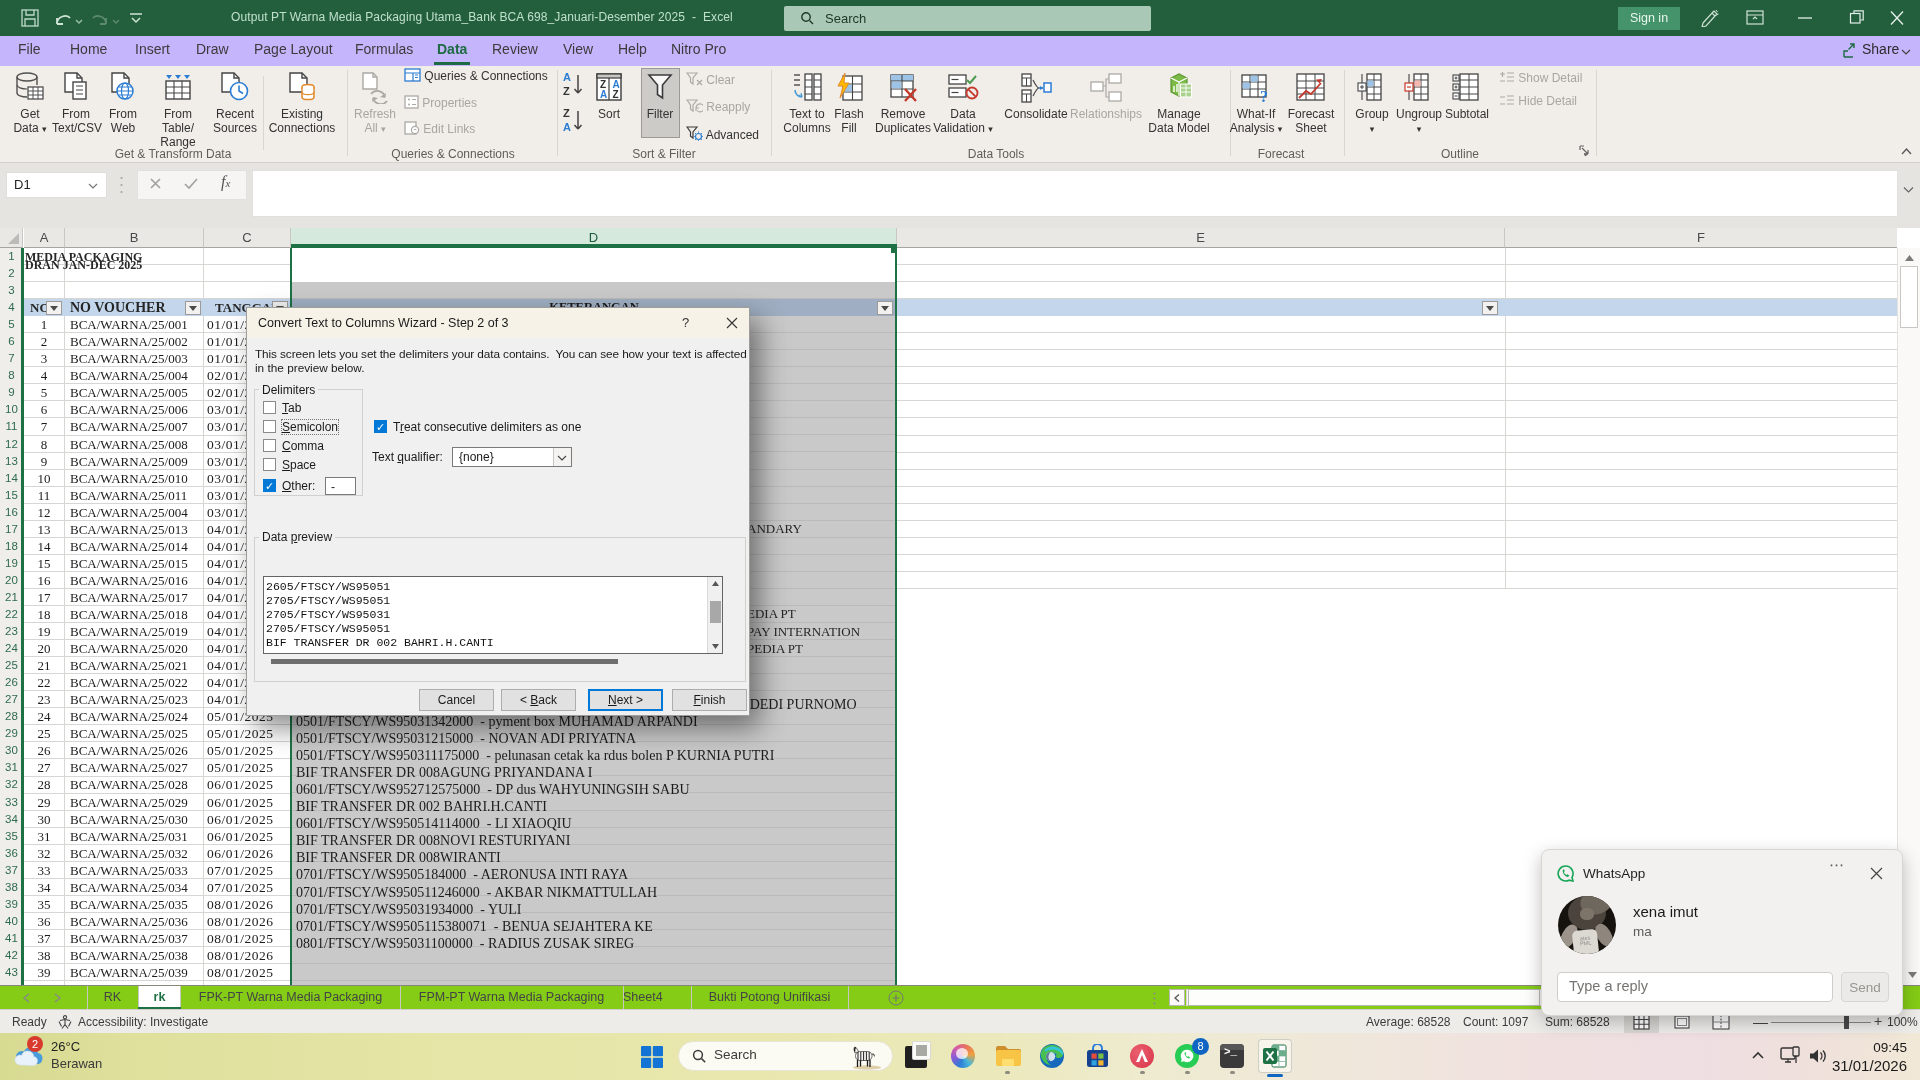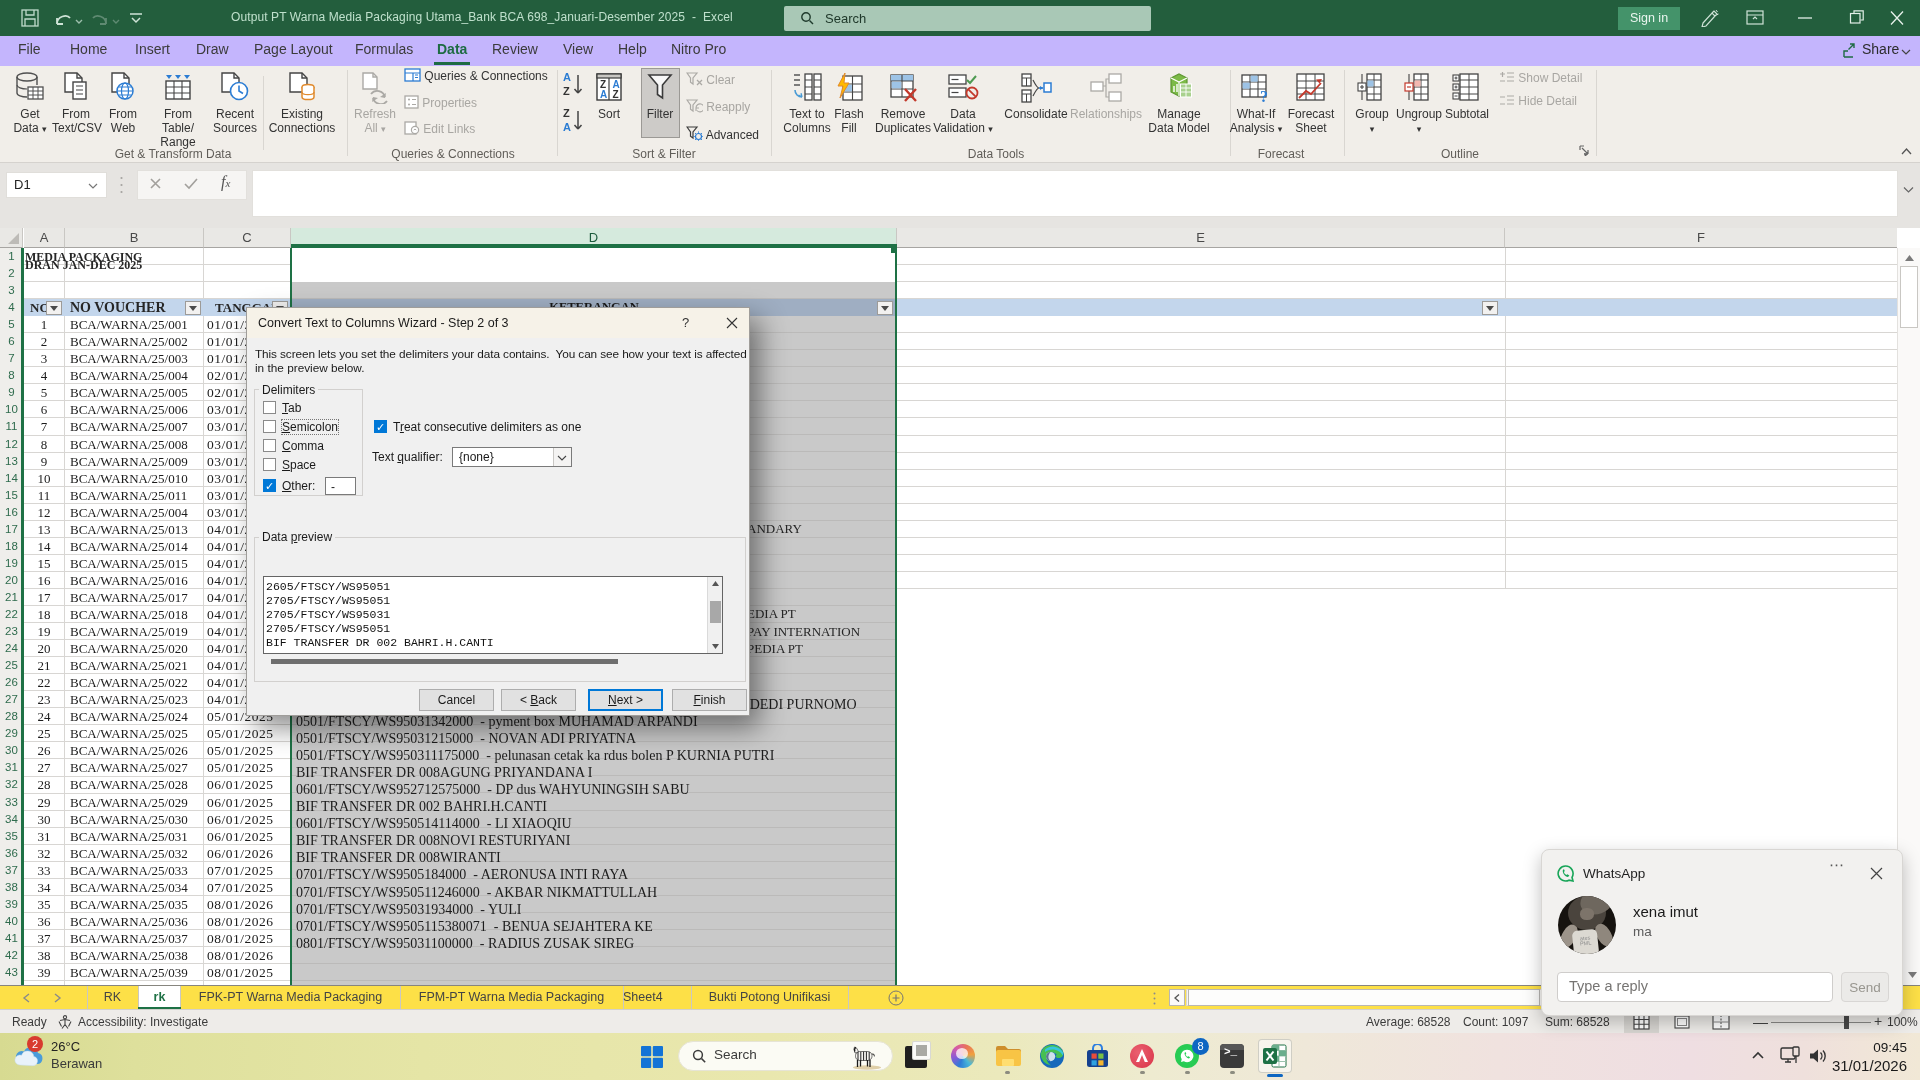--- a/index.html
+++ b/index.html
@@ -32,21 +32,21 @@
 #colD .r{font-size:inherit}
 .fbtn{position:absolute;width:16px;height:14px;background:#F2F1F0;border:1px solid #9D9B98}
 .fbtn::after{content:"";position:absolute;left:3px;top:4px;border-left:4.5px solid transparent;border-right:4.5px solid transparent;border-top:5.5px solid #4a4a4a}
 
 #dlg{left:246px;top:307px;width:504px;height:409px;background:#F0F0F0;border:1px solid #9f9d9a;box-shadow:10px 12px 26px rgba(0,0,0,.45);font-size:12px;color:#1a1a1a}
 .cb{position:absolute;width:13px;height:13px;background:#fff;border:1px solid #8a8a8a}
 .cbon{position:absolute;width:13px;height:13px;background:#0078D7;border:1px solid #0078D7;color:#fff;font-size:11px;line-height:13px;text-align:center}
 .btn{position:absolute;width:75px;height:22px;background:#E1E1E1;border:1px solid #ADADAD;text-align:center;line-height:20px;font-size:12px;color:#1a1a1a}
 u{text-decoration:underline}
 
-#tabbar{left:0;top:985px;width:1920px;height:24px;background:#fde047;border-top:1px solid #87857E;font-size:12.5px;color:#444}
+#tabbar{left:0;top:985px;width:1920px;height:24px;background:#84cc16;border-top:1px solid #87857E;font-size:12.5px;color:#444}
 #statusbar{left:0;top:1009px;width:1920px;height:24px;background:#EEECE9;border-top:1px solid #D2D0CC;font-size:12px;color:#3b3b3b}
 #taskbar{left:0;top:1033px;width:1920px;height:47px;background:linear-gradient(90deg,#D7DA91 0%,#DEE09C 7%,#E5E5A6 22%,#E9E7AE 40%,#EBE9BC 52%,#EEEBD0 60%,#EFE8D9 68%,#F0E2DF 78%,#EFDEE2 88%,#EFE0DC 94%,#F1E8D6 100%)}
 
 #wa{left:1541px;top:849px;width:362px;height:167px;background:#F2F1EF;border:1px solid #D8D6D3;border-radius:8px;box-shadow:0 6px 18px rgba(0,0,0,.25);font-size:13px;color:#222}
 </style>
 </head>
 <body>
 <div id="s">
 <div class="a" id="titlebar">
 

